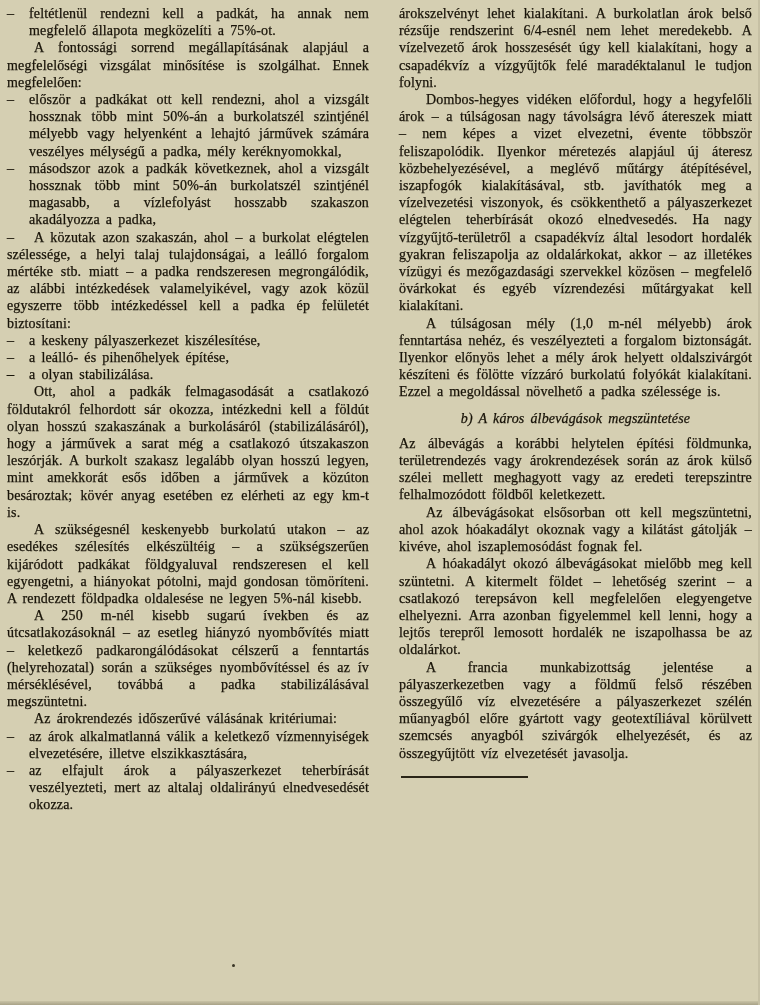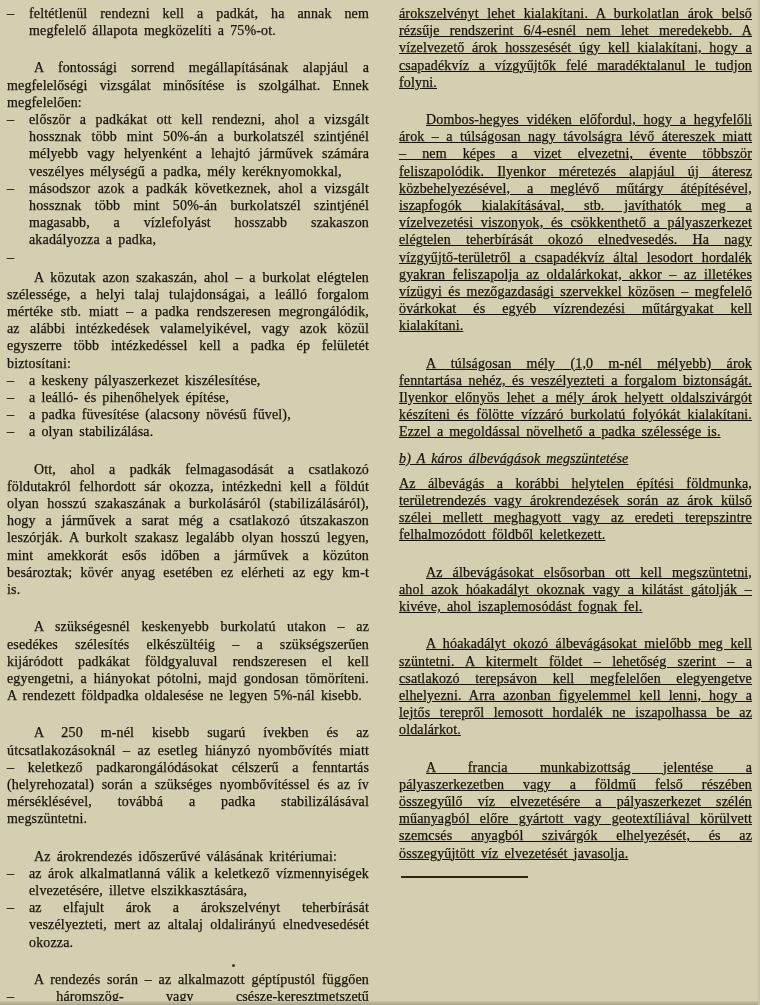--- a/index.html
+++ b/index.html
@@ -15,32 +15,32 @@
     position:absolute;top:5px;
     text-align:justify;
     font-size:14px;
     line-height:17.2px;
     word-spacing:2.4px;
     letter-spacing:0.15px;
     font-weight:500;
     -webkit-text-stroke:0.25px #181308;
   }
   #col-left{left:7px;width:362px;}
-  #col-right{left:399px;width:353px;text-decoration:underline;}
+  #col-right{left:399px;width:353px;}
   .blk{margin:0;padding:0;}
   .bullet{position:relative;padding-left:22px;}
   .marker{position:absolute;left:0;top:0;}
-  .indent{text-indent:27px;margin-top:20px;}
+  .indent{text-indent:27px;}
   .plain{text-indent:0;}
   .stretch-last{text-align-last:justify;}
   .subheading{
     font-style:italic;
     font-weight:500;
     margin:9px 0 8px 0;
-    text-align:left;
+    text-align:center;
   }
   .footnote{margin-top:14px;}
   .rule{
     width:127px;height:2px;
     background:#2a2517;
     margin:0 0 9px 2px;
   }
   .fn-text{
     margin:0;
     font-style:italic;
@@ -87,39 +87,37 @@
   <p class="blk bullet">
     <span class="marker">–</span>
     <span>a keskeny pályaszerkezet kiszélesítése,</span>
   </p>
   <p class="blk bullet">
     <span class="marker">–</span>
     <span>a leálló- és pihenőhelyek építése,</span>
   </p>
   <p class="blk bullet">
     <span class="marker">–</span>
-    <span>a padka füvesítése (alacsony növésű fűvel),</span>
   </p>
   <p class="blk bullet">
     <span class="marker">–</span>
     <span>a olyan stabilizálása.</span>
   </p>
   <p class="blk indent">Ott, ahol a padkák felmagasodását a csatlakozó földutakról felhordott sár okozza, intézkedni kell a földút olyan hosszú szakaszának a burkolásáról (stabilizálásáról), hogy a járművek a sarat még a csatlakozó útszakaszon leszórják. A burkolt szakasz legalább olyan hosszú legyen, mint amekkorát esős időben a járművek a közúton besároztak; kövér anyag esetében ez elérheti az egy km-t is.</p>
   <p class="blk indent">A szükségesnél keskenyebb burkolatú utakon – az esedékes szélesítés elkészültéig – a szükségszerűen kijáródott padkákat földgyaluval rendszeresen el kell egyengetni, a hiányokat pótolni, majd gondosan tömöríteni. A rendezett földpadka oldalesése ne legyen 5%-nál kisebb.</p>
   <p class="blk indent">A 250 m-nél kisebb sugarú ívekben és az útcsatlakozásoknál – az esetleg hiányzó nyombővítés miatt – keletkező padkarongálódásokat célszerű a fenntartás (helyrehozatal) során a szükséges nyombővítéssel és az ív mérséklésével, továbbá a padka stabilizálásával megszüntetni.</p>
   <p class="blk indent">Az árokrendezés időszerűvé válásának kritériumai:</p>
   <p class="blk bullet">
     <span class="marker">–</span>
     <span>az árok alkalmatlanná válik a keletkező vízmennyiségek elvezetésére, illetve elszikkasztására,</span>
   </p>
   <p class="blk bullet">
     <span class="marker">–</span>
-    <span>az elfajult árok a árokszelvényt teherbírását veszélyezteti, mert az altalaj oldalirányú elnedvesedését okozza.</span>
+    <span>az elfajult árok a pályaszerkezet teherbírását veszélyezteti, mert az altalaj oldalirányú elnedvesedését okozza.</span>
   </p>
-  <p class="blk indent stretch-last">A rendezés során – az alkalmazott géptípustól függően – háromszög- vagy csésze-keresztmetszetű</p>
 </div>
 
 <div class="col" id="col-right">
   <p class="blk plain">árokszelvényt lehet kialakítani. A burkolatlan árok belső rézsűje rendszerint 6/4-esnél nem lehet meredekebb. A vízelvezető árok hosszesését úgy kell kialakítani, hogy a csapadékvíz a vízgyűjtők felé maradéktalanul le tudjon folyni.</p>
   <p class="blk indent">Dombos-hegyes vidéken előfordul, hogy a hegyfelőli árok – a túlságosan nagy távolságra lévő átereszek miatt – nem képes a vizet elvezetni, évente többször feliszapolódik. Ilyenkor méretezés alapjául új áteresz közbehelyezésével, a meglévő műtárgy átépítésével, iszapfogók kialakításával, stb. javíthatók meg a vízelvezetési viszonyok, és csökkenthető a pályaszerkezet elégtelen teherbírását okozó elnedvesedés. Ha nagy vízgyűjtő-területről a csapadékvíz által lesodort hordalék gyakran feliszapolja az oldalárkokat, akkor – az illetékes vízügyi és mezőgazdasági szervekkel közösen – megfelelő övárkokat és egyéb vízrendezési műtárgyakat kell kialakítani.</p>
   <p class="blk indent">A túlságosan mély (1,0 m-nél mélyebb) árok fenntartása nehéz, és veszélyezteti a forgalom biztonságát. Ilyenkor előnyös lehet a mély árok helyett oldalszivárgót készíteni és fölötte vízzáró burkolatú folyókát kialakítani. Ezzel a megoldással növelhető a padka szélessége is.</p>
   <p class="blk subheading">b) A káros álbevágások megszüntetése</p>
   <p class="blk plain">Az álbevágás a korábbi helytelen építési földmunka, területrendezés vagy árokrendezések során az árok külső szélei mellett meghagyott vagy az eredeti terepszintre felhalmozódott földből keletkezett.</p>
   <p class="blk indent">Az álbevágásokat elsősorban ott kell megszüntetni, ahol azok hóakadályt okoznak vagy a kilátást gátolják – kivéve, ahol iszaplemosódást fognak fel.</p>
   <p class="blk indent">A hóakadályt okozó álbevágásokat mielőbb meg kell szüntetni. A kitermelt földet – lehetőség szerint – a csatlakozó terepsávon kell megfelelően elegyengetve elhelyezni. Arra azonban figyelemmel kell lenni, hogy a lejtős terepről lemosott hordalék ne iszapolhassa be az oldalárkot.</p>

